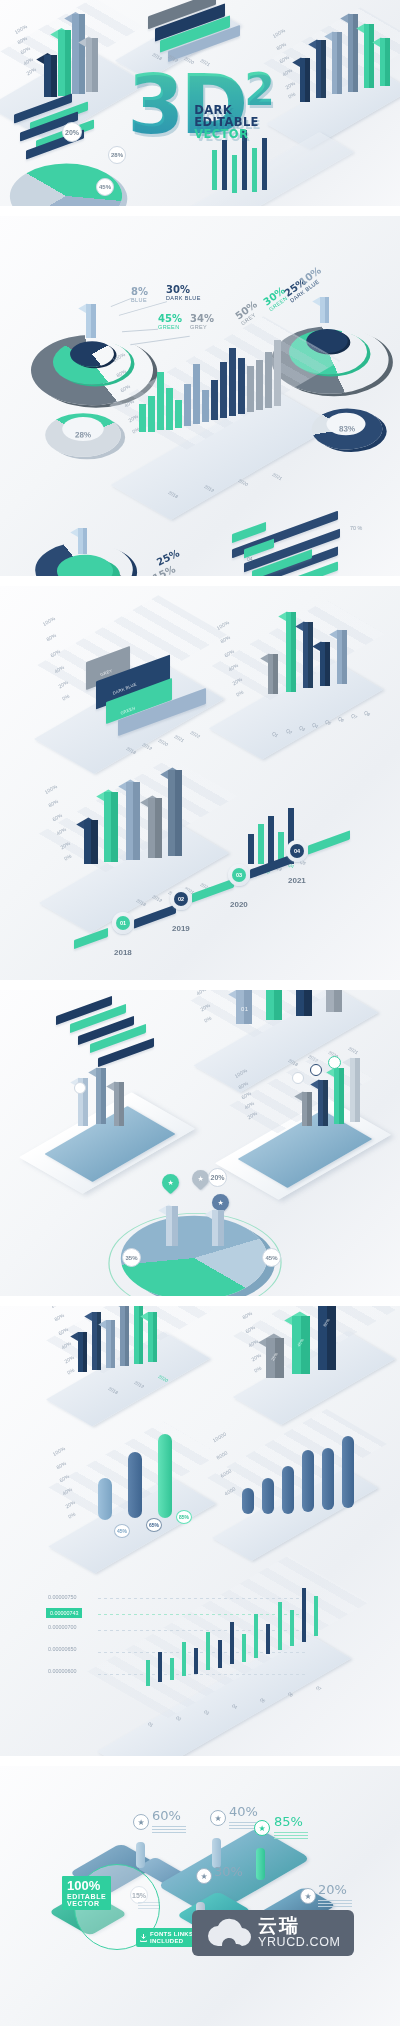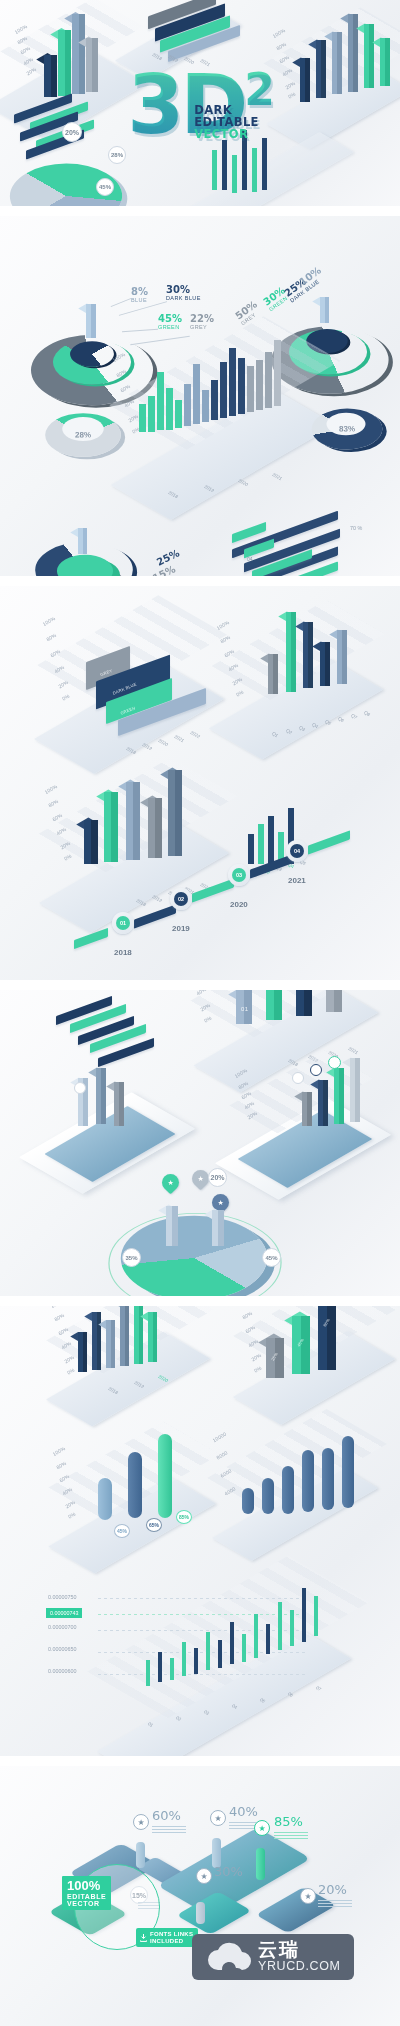--- a/index.html
+++ b/index.html
@@ -302,21 +302,21 @@
     </div>
     <div class="callout c-dblue" style="left:166px;top:72px;">
       <div class="big">30%</div>
       <div class="small">DARK BLUE</div>
     </div>
     <div class="callout c-green" style="left:158px;top:101px;">
       <div class="big">45%</div>
       <div class="small">GREEN</div>
     </div>
     <div class="callout c-grey" style="left:190px;top:101px;">
-      <div class="big">22%</div>
+      <div class="big">34%</div>
       <div class="small">GREY</div>
     </div>
     <div class="lead" style="left:110px;top:90px;width:22px;transform:rotate(-22deg);"></div>
     <div class="lead" style="left:118px;top:96px;width:50px;transform:rotate(-16deg);"></div>
     <div class="lead" style="left:122px;top:118px;width:36px;transform:rotate(-4deg);"></div>
     <div class="lead" style="left:130px;top:128px;width:60px;transform:rotate(-8deg);"></div>
 
     <div>
       <div class="ring" style="left:282px;top:100px;width:96px;height:96px;
         background:conic-gradient(from 210deg,#6d7a87 0 52%,transparent 52% 100%);
@@ -1016,21 +1016,21 @@
       <div class="l3">VECTOR</div>
     </div>
     <div class="fonts-badge" style="left:136px;top:166px;">
       <svg width="7" height="8" viewBox="0 0 7 8" style="position:absolute;left:4px;top:6px;">
         <path d="M3.5 0 L3.5 4 M1.5 2.6 L3.5 4.6 L5.5 2.6 M0.4 6.4 L0.4 7.4 L6.6 7.4 L6.6 6.4" stroke="#ffffff" stroke-width="1" fill="none"></path>
       </svg>
       <div class="f1">FONTS LINKS</div>
       <div class="f2">INCLUDED</div>
     </div>
 
-    <div class="wm" style="left:192px;top:172px;">
+    <div class="wm" style="left:192px;top:148px;">
       <svg width="46" height="34" viewBox="0 0 46 34">
         <path d="M12 30 A10 10 0 0 1 12 10 A13 13 0 0 1 36 12 A9 9 0 0 1 36 30 Z" fill="#e8ebf0"></path>
         <path d="M16 30 A7 7 0 0 1 30 28 A7 7 0 0 1 36 30 Z" fill="#5a6473"></path>
       </svg>
       <div class="wm-txt">
         <div class="t1">云瑞</div>
         <div class="t2">YRUCD.COM</div>
       </div>
     </div>
   </div>

